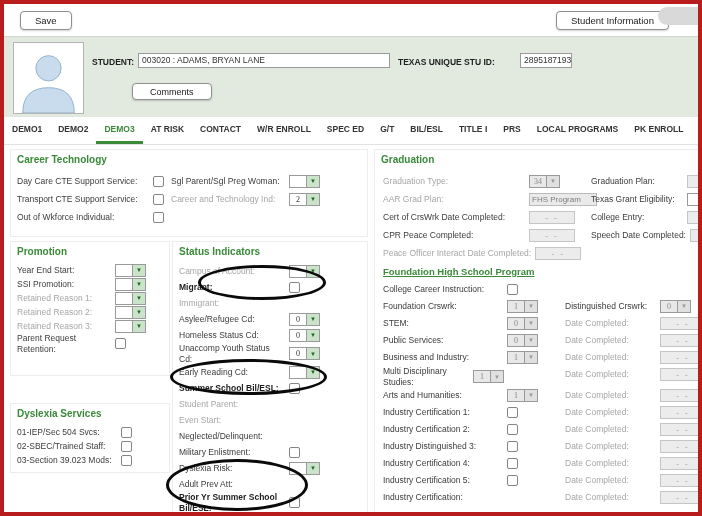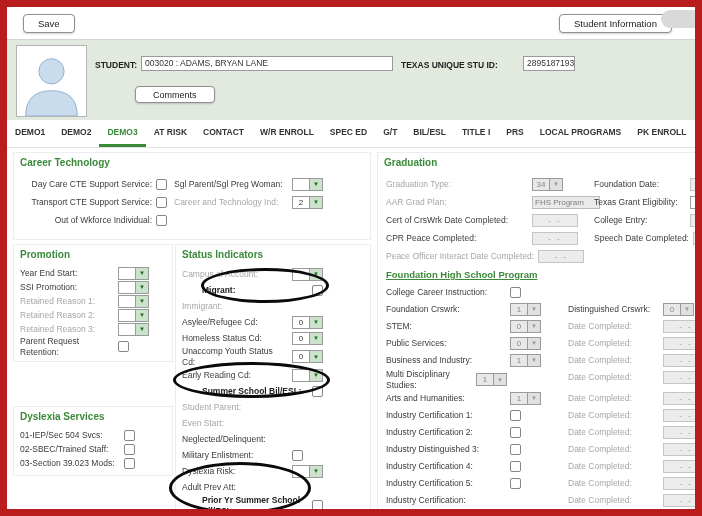--- a/index.html
+++ b/index.html
@@ -1,19 +1,19 @@
 <!DOCTYPE html>
 <html><head>
 <meta charset="utf-8">
 <style>
   * { box-sizing: border-box; margin: 0; padding: 0; }
   html,body { width: 702px; height: 516px; }
   .page {
     position: relative; width: 702px; height: 516px;
-    border: 7px solid #b91c1c; background: #fff; overflow: hidden;
+    border: 4px solid #b91c1c; background: #fff; overflow: hidden;
     font-family: "Liberation Sans", sans-serif; color: #333;
   }
   
   .topbar { position: absolute; top: 0; left: 0; width: 100%; height: 32px; background: #fff; }
   .btn {
     font-family: "Liberation Sans", sans-serif;
     background: #fff; border: 1px solid #8f8f8f; border-radius: 4px;
     font-size: 9.5px; color: #222; height: 19px; padding: 0 14px;
     box-shadow: 0 1px 2px rgba(0,0,0,.18); cursor: pointer;
   }
@@ -39,54 +39,54 @@
   .tabbar { position: absolute; top: 113px; left: 0; width: 100%; height: 28px; display: flex; align-items: stretch; white-space: nowrap; overflow: hidden; border-bottom: 1px solid #e2e2e2; background: #fff; }
   .tab { display: flex; align-items: center; padding: 0 8px; font-size: 8.5px; font-weight: bold; color: #333; border-bottom: 3px solid transparent; cursor: pointer; }
   .tab.active { color: #3a8a3a; border-bottom-color: #3a8a3a; }
   
   .content { position: absolute; top: 141px; left: 0; width: 702px; height: 375px; }
   .section { position: absolute; border: 1px solid #ededed; background: #fff; padding: 4px 6px; }
   .section-title { font-size: 10px; font-weight: bold; color: #3a8a3a; margin-bottom: 6px; }
   .sec-career { left: 6px; top: 4px; width: 358px; height: 88px; }
   .career-col1 { position: absolute; left: 6px; top: 22px; width: 168px; }
   .career-col2 { position: absolute; left: 160px; top: 22px; width: 196px; }
-  .sec-promotion { left: 6px; top: 96px; width: 160px; height: 118px; }
+  .sec-promotion { left: 6px; top: 96px; width: 160px; height: 135px; }
   .sec-dyslexia { left: 6px; top: 258px; width: 160px; height: 70px; }
   .sec-status { left: 168px; top: 96px; width: 196px; height: 292px; }
   .sec-right { left: 370px; top: 4px; width: 332px; height: 392px; }
   .grad-left { position: absolute; left: 8px; top: 22px; width: 220px; }
   .grad-right { position: absolute; left: 216px; top: 22px; width: 160px; }
   .foundation-title { position: absolute; left: 8px; top: 116px; font-size: 9.5px; font-weight: bold; color: #3a8a3a; text-decoration: underline; }
   .foundation-rows { position: absolute; left: 8px; top: 131px; right: 2px; }
   
   .field-row { display: flex; align-items: center; min-height: 16px; font-size: 8.5px; }
   .field-label { flex: none; padding-right: 4px; color: #3b3b3b; line-height: 10.5px; }
   .field-label.muted { color: #a6a6a6; }
-  .field-label.bold { font-weight: bold; color: #1d1d1d; margin-left: 20px; }
+  .field-label.bold { font-weight: bold; color: #1d1d1d; }
   .career-col1 .field-row, .career-col2 .field-row { min-height: 18px; }
-  .career-col1 .field-label { width: 136px; text-align: right; }
+  .career-col1 .field-label { width: 136px; }
   .career-col2 .field-label { width: 118px; }
   .sec-promotion .field-row { min-height: 14px; }
   .sec-promotion .field-label { width: 98px; }
   .sec-dyslexia .field-row { min-height: 14px; }
   .sec-dyslexia .field-label { width: 104px; }
   .sec-status .field-label { width: 110px; }
   .grad-left .field-row, .grad-right .field-row { min-height: 18px; }
   .grad-left .field-label { min-width: 146px; white-space: nowrap; }
   .grad-right .field-label { min-width: 96px; white-space: nowrap; }
   .pair-row { display: flex; min-height: 17px; }
   .pair-left { width: 182px; flex: none; }
   .pair-right { flex: 1; }
   .foundation-rows .pair-left .field-label { width: 124px; }
   .foundation-rows .pair-left .field-label.two-line { width: 90px; }
   .foundation-rows .pair-right .field-label { width: 95px; }
   
   .checkbox { width: 11px; height: 11px; border: 1px solid #858585; background: #fff; border-radius: 2px; flex: none; }
   .select { display: inline-flex; flex: none; height: 13px; }
-  .select-value { min-width: 18px; padding: 0 1px; height: 13px; border: 1px solid #9a9a9a; background: #fff; font-size: 8px; line-height: 12px; text-align: center; color: #333; }
+  .select-value { min-width: 18px; padding: 0 1px; height: 13px; border: 1px solid #9a9a9a; background: #fff; font-size: 8px; line-height: 12px; text-align: center; color: #333; font-family: Liberation Serif, serif; }
   .select-arrow { width: 13px; height: 13px; border: 1px solid #9a9a9a; border-left: none; background: #cbe3cb; color: #1e6b1e; font-size: 6px; display: flex; align-items: center; justify-content: center; }
   .select.disabled .select-value { background: #e8e8e8; color: #888; }
   .select.disabled .select-arrow { background: #e0e0e0; color: #999; }
   .textbox { display: inline-block; min-width: 68px; height: 13px; border: 1px solid #bbb; font-size: 8px; line-height: 12px; padding: 0 2px; color: #333; background: #fff; white-space: nowrap; }
   .textbox.disabled { background: #eaeaea; color: #7d7d7d; }
   .datefield { display: inline-block; width: 46px; height: 13px; border: 1px solid #c5c5c5; background: #ececec; color: #999; font-size: 8px; line-height: 12px; text-align: center; letter-spacing: 2px; flex: none; }
   
   .annotation-ellipse { position: absolute; border: 3px solid #0a0a0a; border-radius: 50%; pointer-events: none; background: transparent; }
   .e1 { left: 194px; top: 261px; width: 128px; height: 35px; }
   .e2 { left: 166px; top: 355px; width: 157px; height: 36px; }
@@ -341,21 +341,21 @@
             <span class="field-label">CPR Peace Completed:</span>
             <span class="datefield">- -</span>
           </div>
           <div class="field-row">
             <span class="field-label muted">Peace Officer Interact Date Completed:</span>
             <span class="datefield">- -</span>
           </div>
         </div>
       <div class="grad-right">
           <div class="field-row">
-            <span class="field-label">Foundation Date:</span>
+            <span class="field-label">Graduation Plan:</span>
             <span class="datefield"></span>
           </div>
           <div class="field-row">
             <span class="field-label">Texas Grant Eligibility:</span>
             <span class="select">
               <span class="select-value"></span>
             </span>
           </div>
           <div class="field-row">
             <span class="field-label">College Entry:</span>

